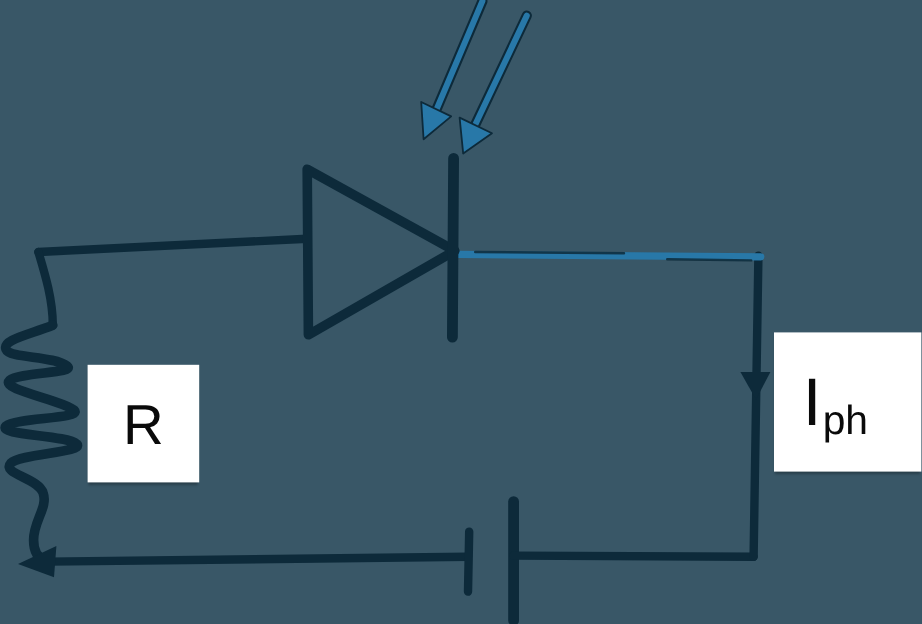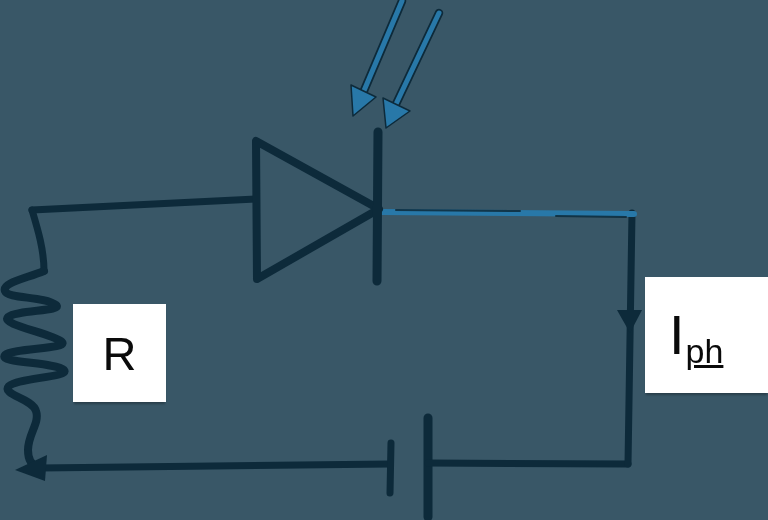--- a/index.html
+++ b/index.html
@@ -17,21 +17,21 @@
   .ink-fill{fill:var(--ink);stroke:none;}
   .light-fill{fill:var(--light);stroke:var(--ink);stroke-width:1.5;stroke-linejoin:round;}
   .label-box{
     position:absolute;background:var(--label-bg);color:var(--label-text);
     display:flex;align-items:center;justify-content:center;
     box-shadow:0 3px 2px -1px rgba(0,0,0,0.28);
   }
   .r-box{left:73px;top:304px;width:93px;height:98px;font-size:47px;}
   .iph-box{left:645px;top:277px;width:123px;height:116px;justify-content:flex-start;padding-left:24px;}
   .iph-box .sym{font-size:56px;line-height:1;}
-  .iph-box .sub{font-size:34px;line-height:1;position:relative;top:16px;left:1px;text-decoration:underline;}
+  .iph-box .sub{font-size:34px;line-height:1;position:relative;top:16px;left:1px;}
 </style>
 </head>
 <body>
 
 <div class="stage">
 
   <svg width="768" height="520" viewBox="0 0 768 520">
 
     <path class="ink" stroke-width="7" d="M 32 210 L 256 199"></path>
     <path class="ink" stroke-width="7" d="M 32 210 C 38 230 44 250 44 271"></path>

